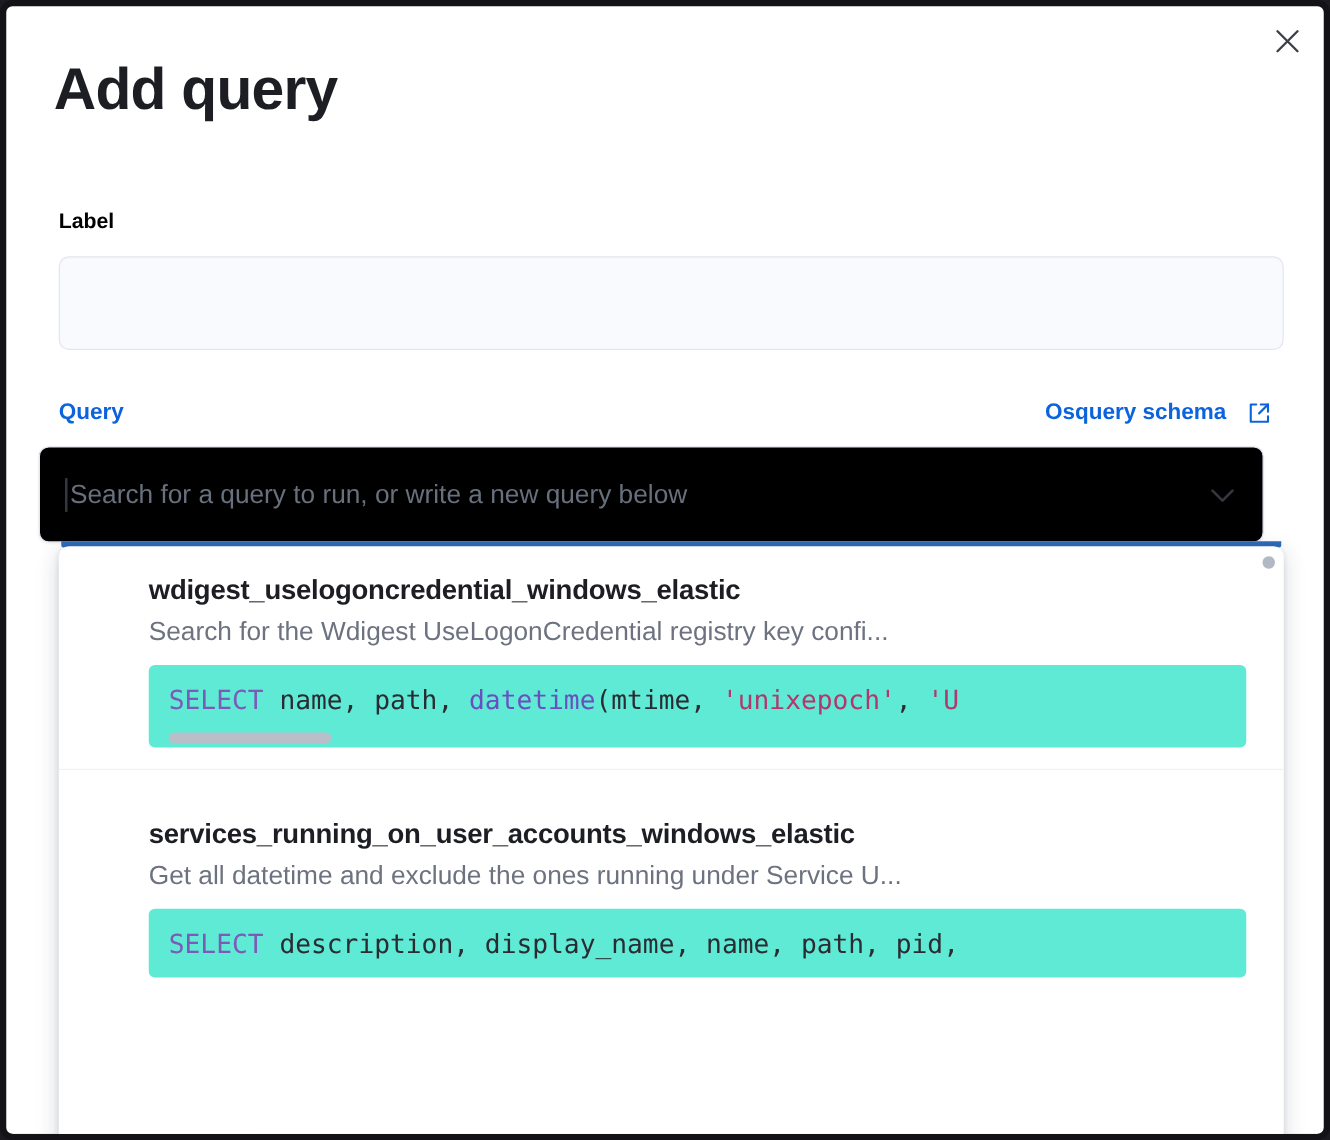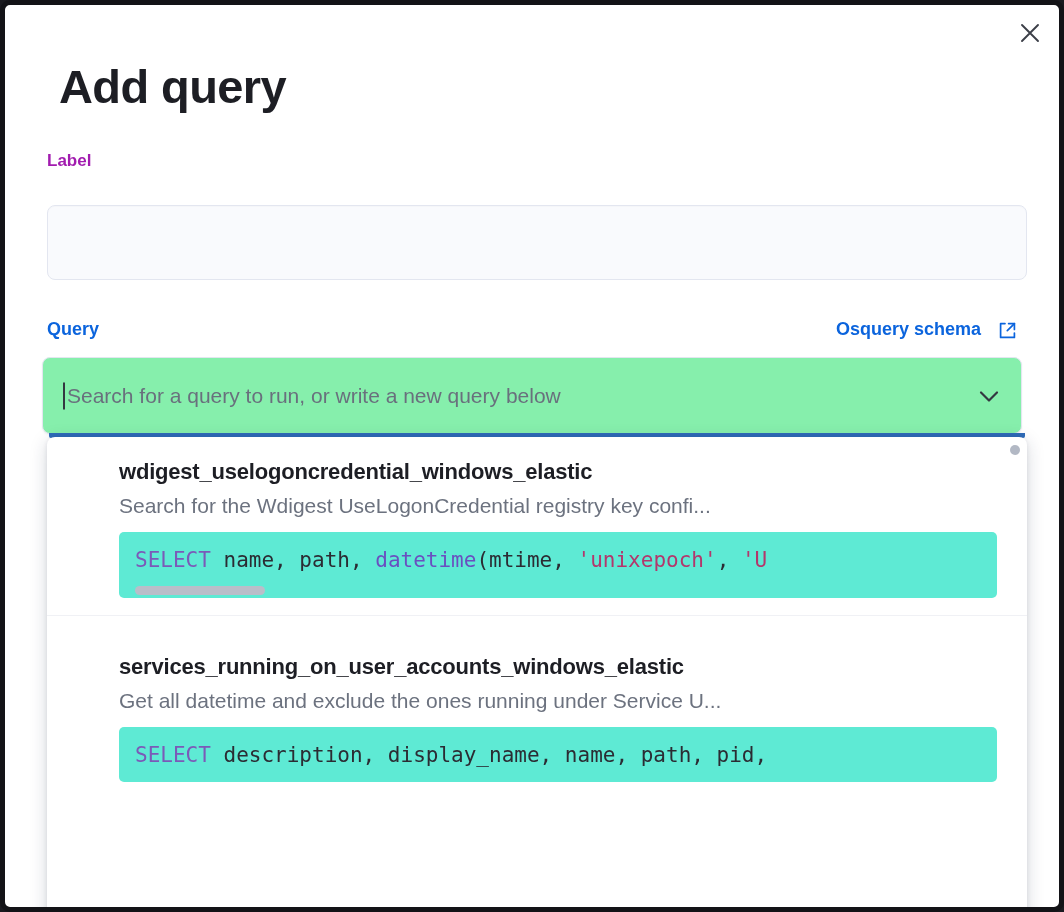--- a/index.html
+++ b/index.html
@@ -32,30 +32,30 @@
 
   
   #modal-title {
     position: absolute;
     left: 38px; top: 40px;
     font-size: 47px;
     font-weight: 700;
     letter-spacing: -0.6px;
     color: #1d1e24;
     line-height: 1.1;
-    margin: 16px;
+    margin: 0;
   }
 
   
   #label-field-label {
     position: absolute;
-    left: 42px; top: 146px;
+    left: 42px; top: 162px;
     font-size: 17px;
     font-weight: 700;
-    color: #a21caf;
+    color: #000000;
   }
   #label-input {
     position: absolute;
     left: 42px; top: 200px;
     width: 980px; height: 75px;
     background: #f9fafd;
     border: 1px solid #e3e6f0;
     border-radius: 8px;
     font-family: "Liberation Sans", sans-serif;
     font-size: 17px;
@@ -82,23 +82,23 @@
     font-weight: 700;
     color: #0b64dd;
     text-decoration: none;
     cursor: pointer;
   }
   #osquery-schema-link svg { display: block; margin-top: 1px; }
 
   
   #query-combobox {
     position: absolute;
-    left: 37px; top: 352px;
+    left: 26px; top: 352px;
     width: 980px; height: 77px;
-    background: #86efac;
+    background: #000000;
     border: 1px solid #e3e6f0;
     border-radius: 8px;
     display: flex; align-items: center;
     padding: 0 18px 0 20px;
     box-shadow: 0 1px 2px rgba(20,30,60,0.06);
     overflow: hidden;
   }
   #combobox-caret-wrap {
     position: absolute;
     left: 20px; top: 50%;

